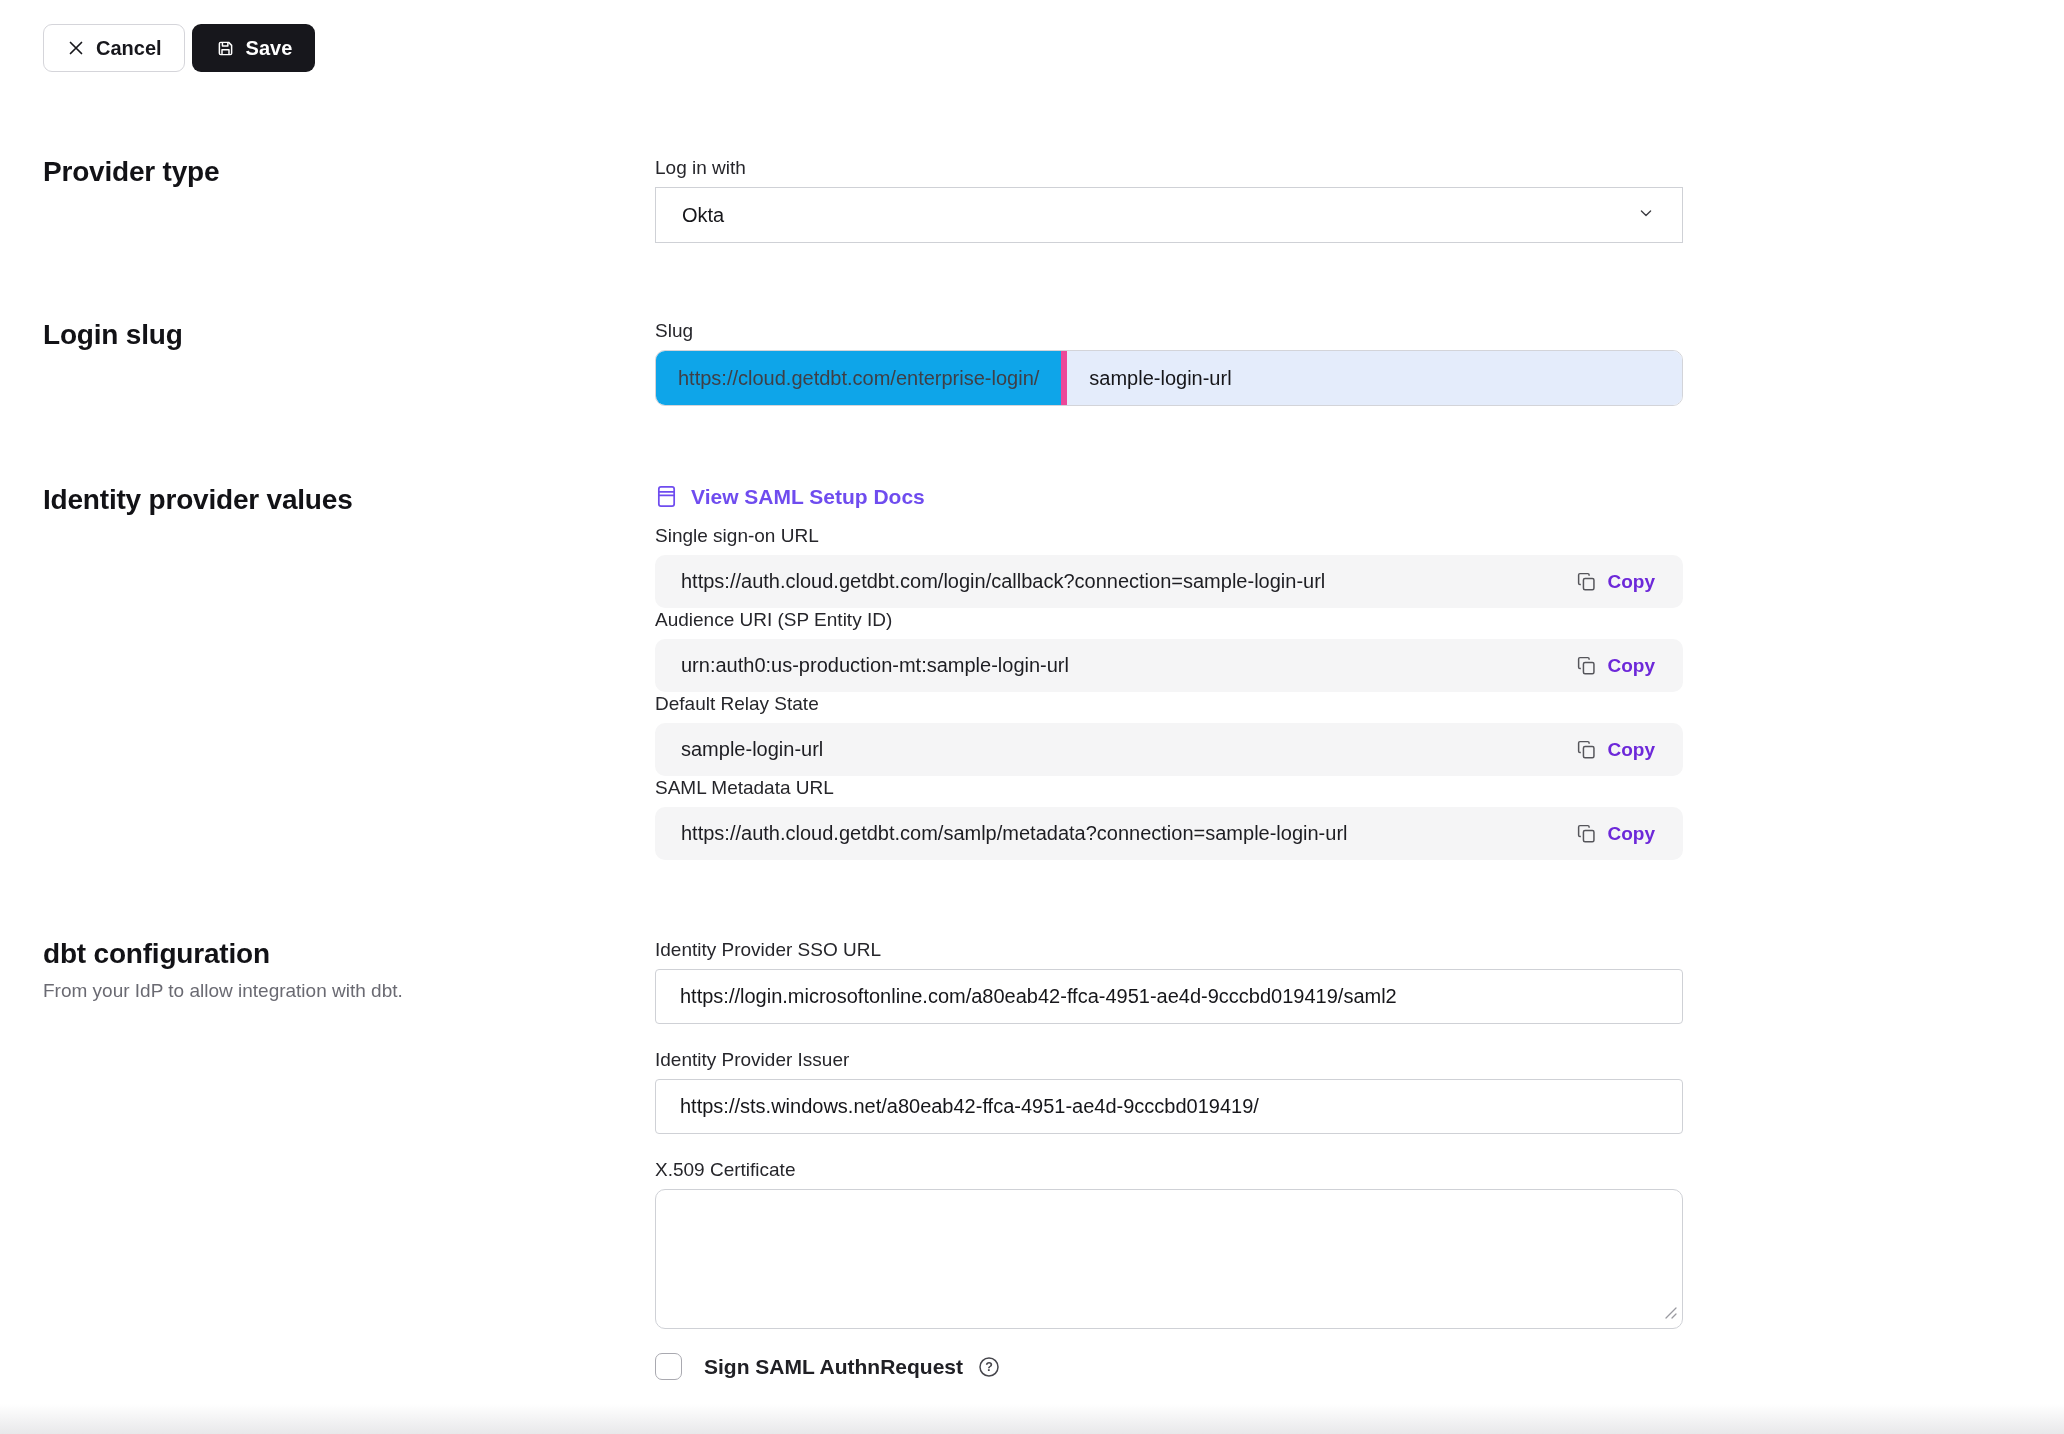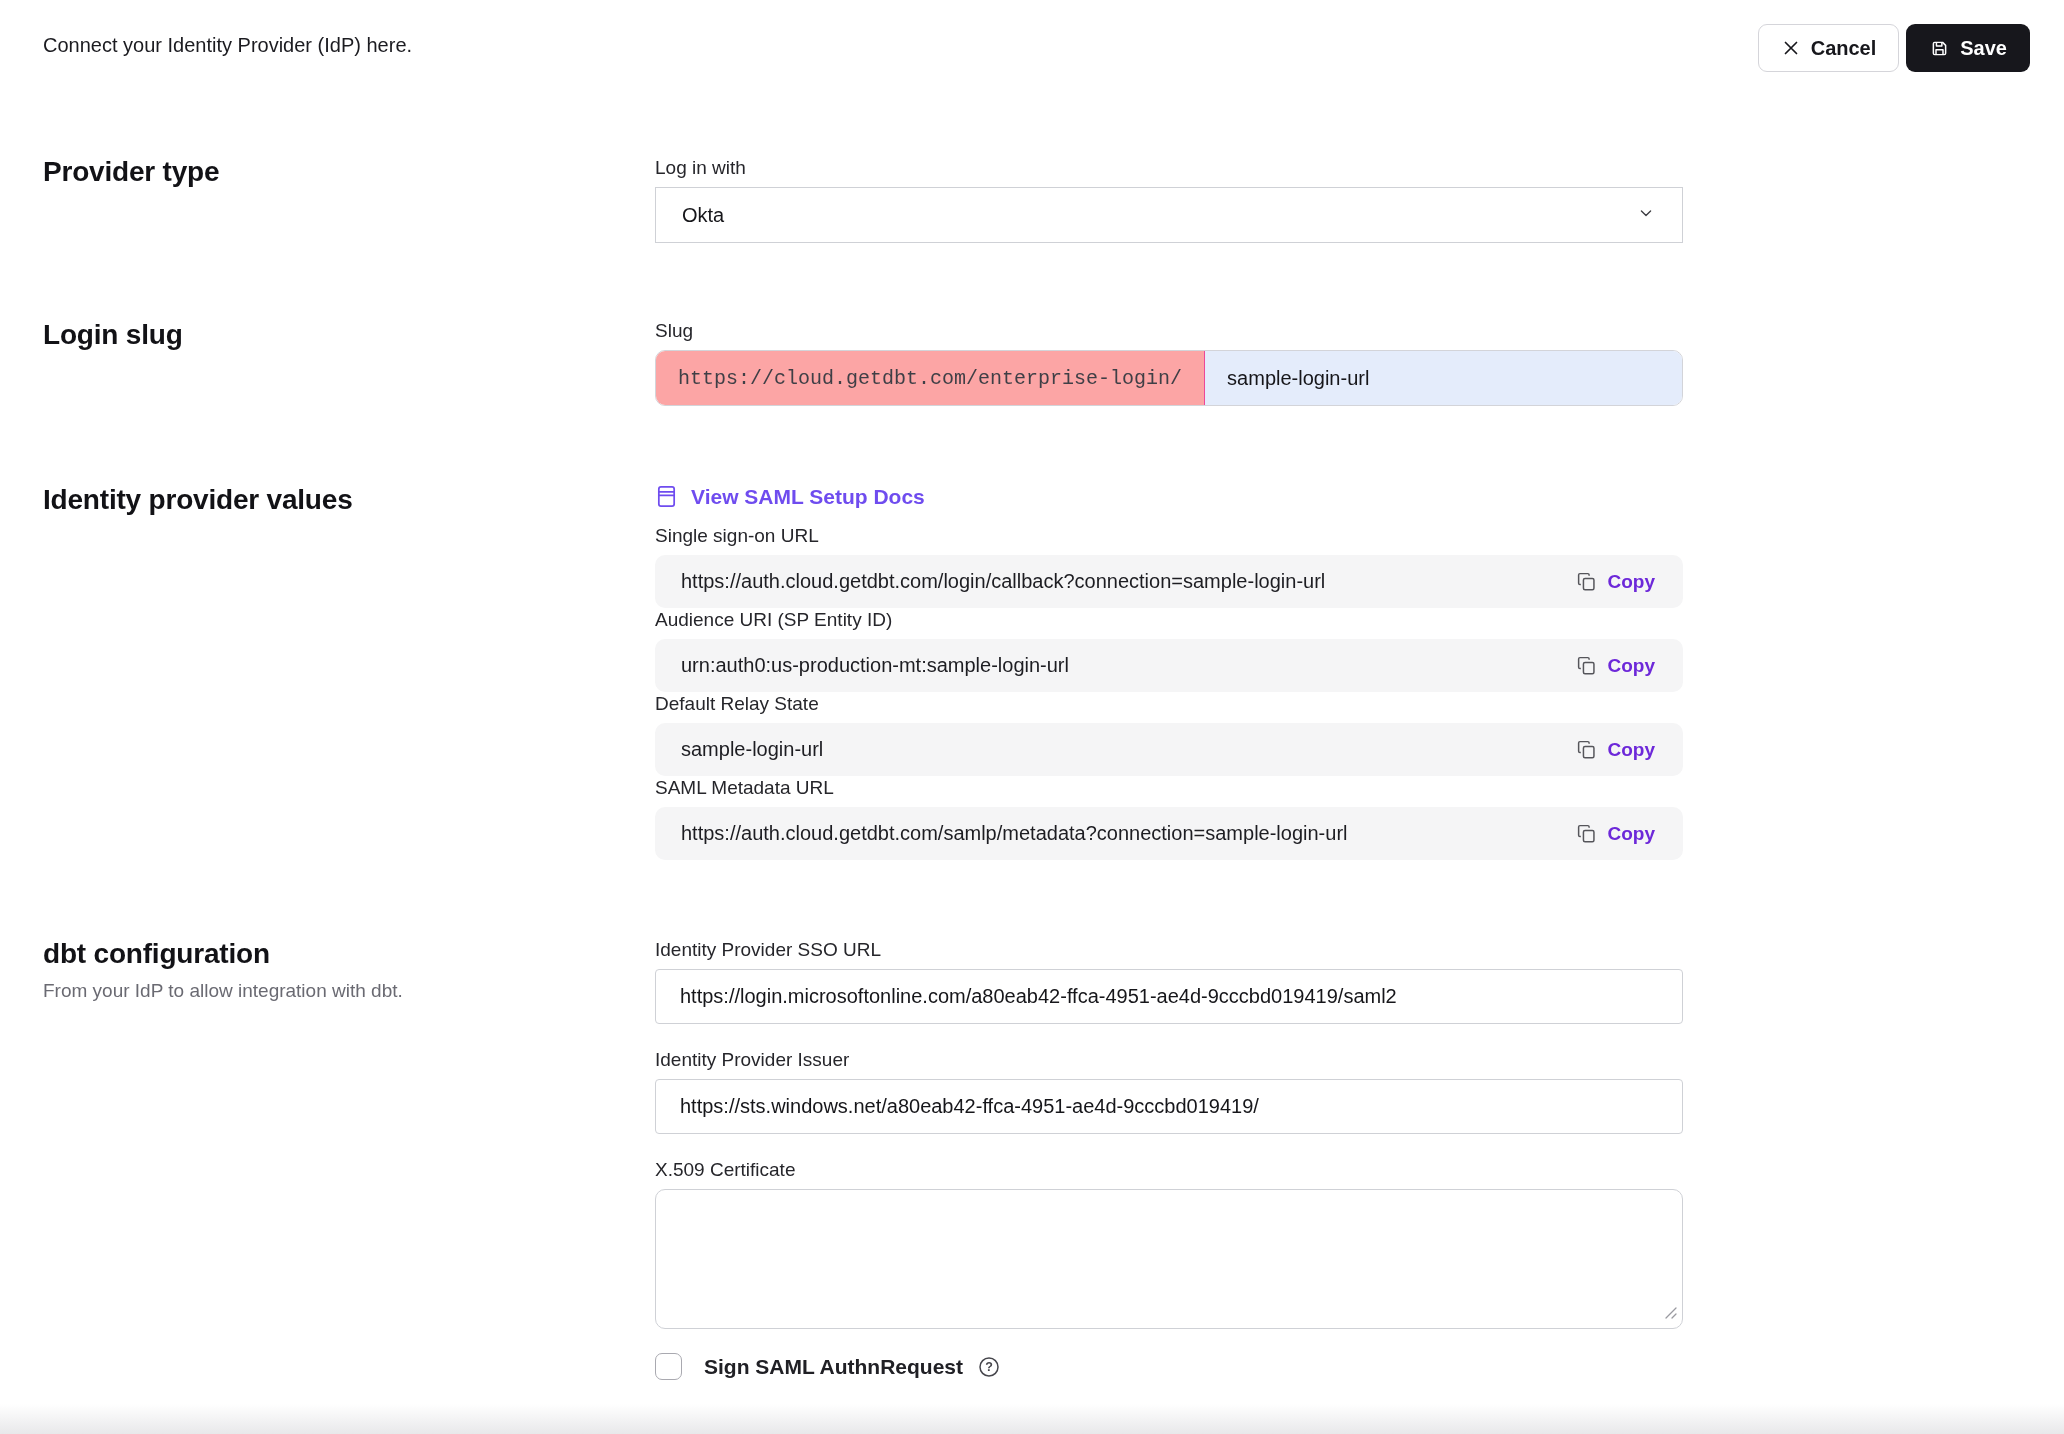--- a/index.html
+++ b/index.html
@@ -98,26 +98,25 @@
     display: flex;
     height: 56px;
     border: 1px solid #d3d4d9;
     border-radius: 10px;
     overflow: hidden;
   }
   .slug-prefix {
     display: flex;
     align-items: center;
     padding: 0 22px;
-    background: #fca5a5;
-    border-right: 1px solid #ec4899;
+    background: #0ea5e9;
+    border-right: 6px solid #ec4899;
     font-size: 20px;
     color: #3f3f46;
     white-space: nowrap;
-    font-family: Liberation Mono, monospace;
   }
   .slug-input {
     flex: 1;
     border: none;
     outline: none;
     background: #e4ecfb;
     font-family: inherit;
     font-size: 20px;
     color: #16161a;
     padding: 0 22px;
@@ -240,21 +239,20 @@
     background: linear-gradient(to bottom, rgba(232,232,234,0), #e8e8ea);
     pointer-events: none;
   }
 </style>
 </head>
 <body>
 
 <div class="page">
 
   <div class="topbar">
-    <div class="page-desc">Connect your Identity Provider (IdP) here.</div>
     <div class="actions">
       <button class="btn btn-cancel">
         <span>
           <svg width="20" height="20" viewBox="0 0 20 20" fill="none">
             <path d="M4.5 4.5l11 11M15.5 4.5l-11 11" stroke="#17171c" stroke-width="1.7" stroke-linecap="round"></path>
           </svg>
         </span>
         <span>Cancel</span>
       </button>
       <button class="btn btn-save">

